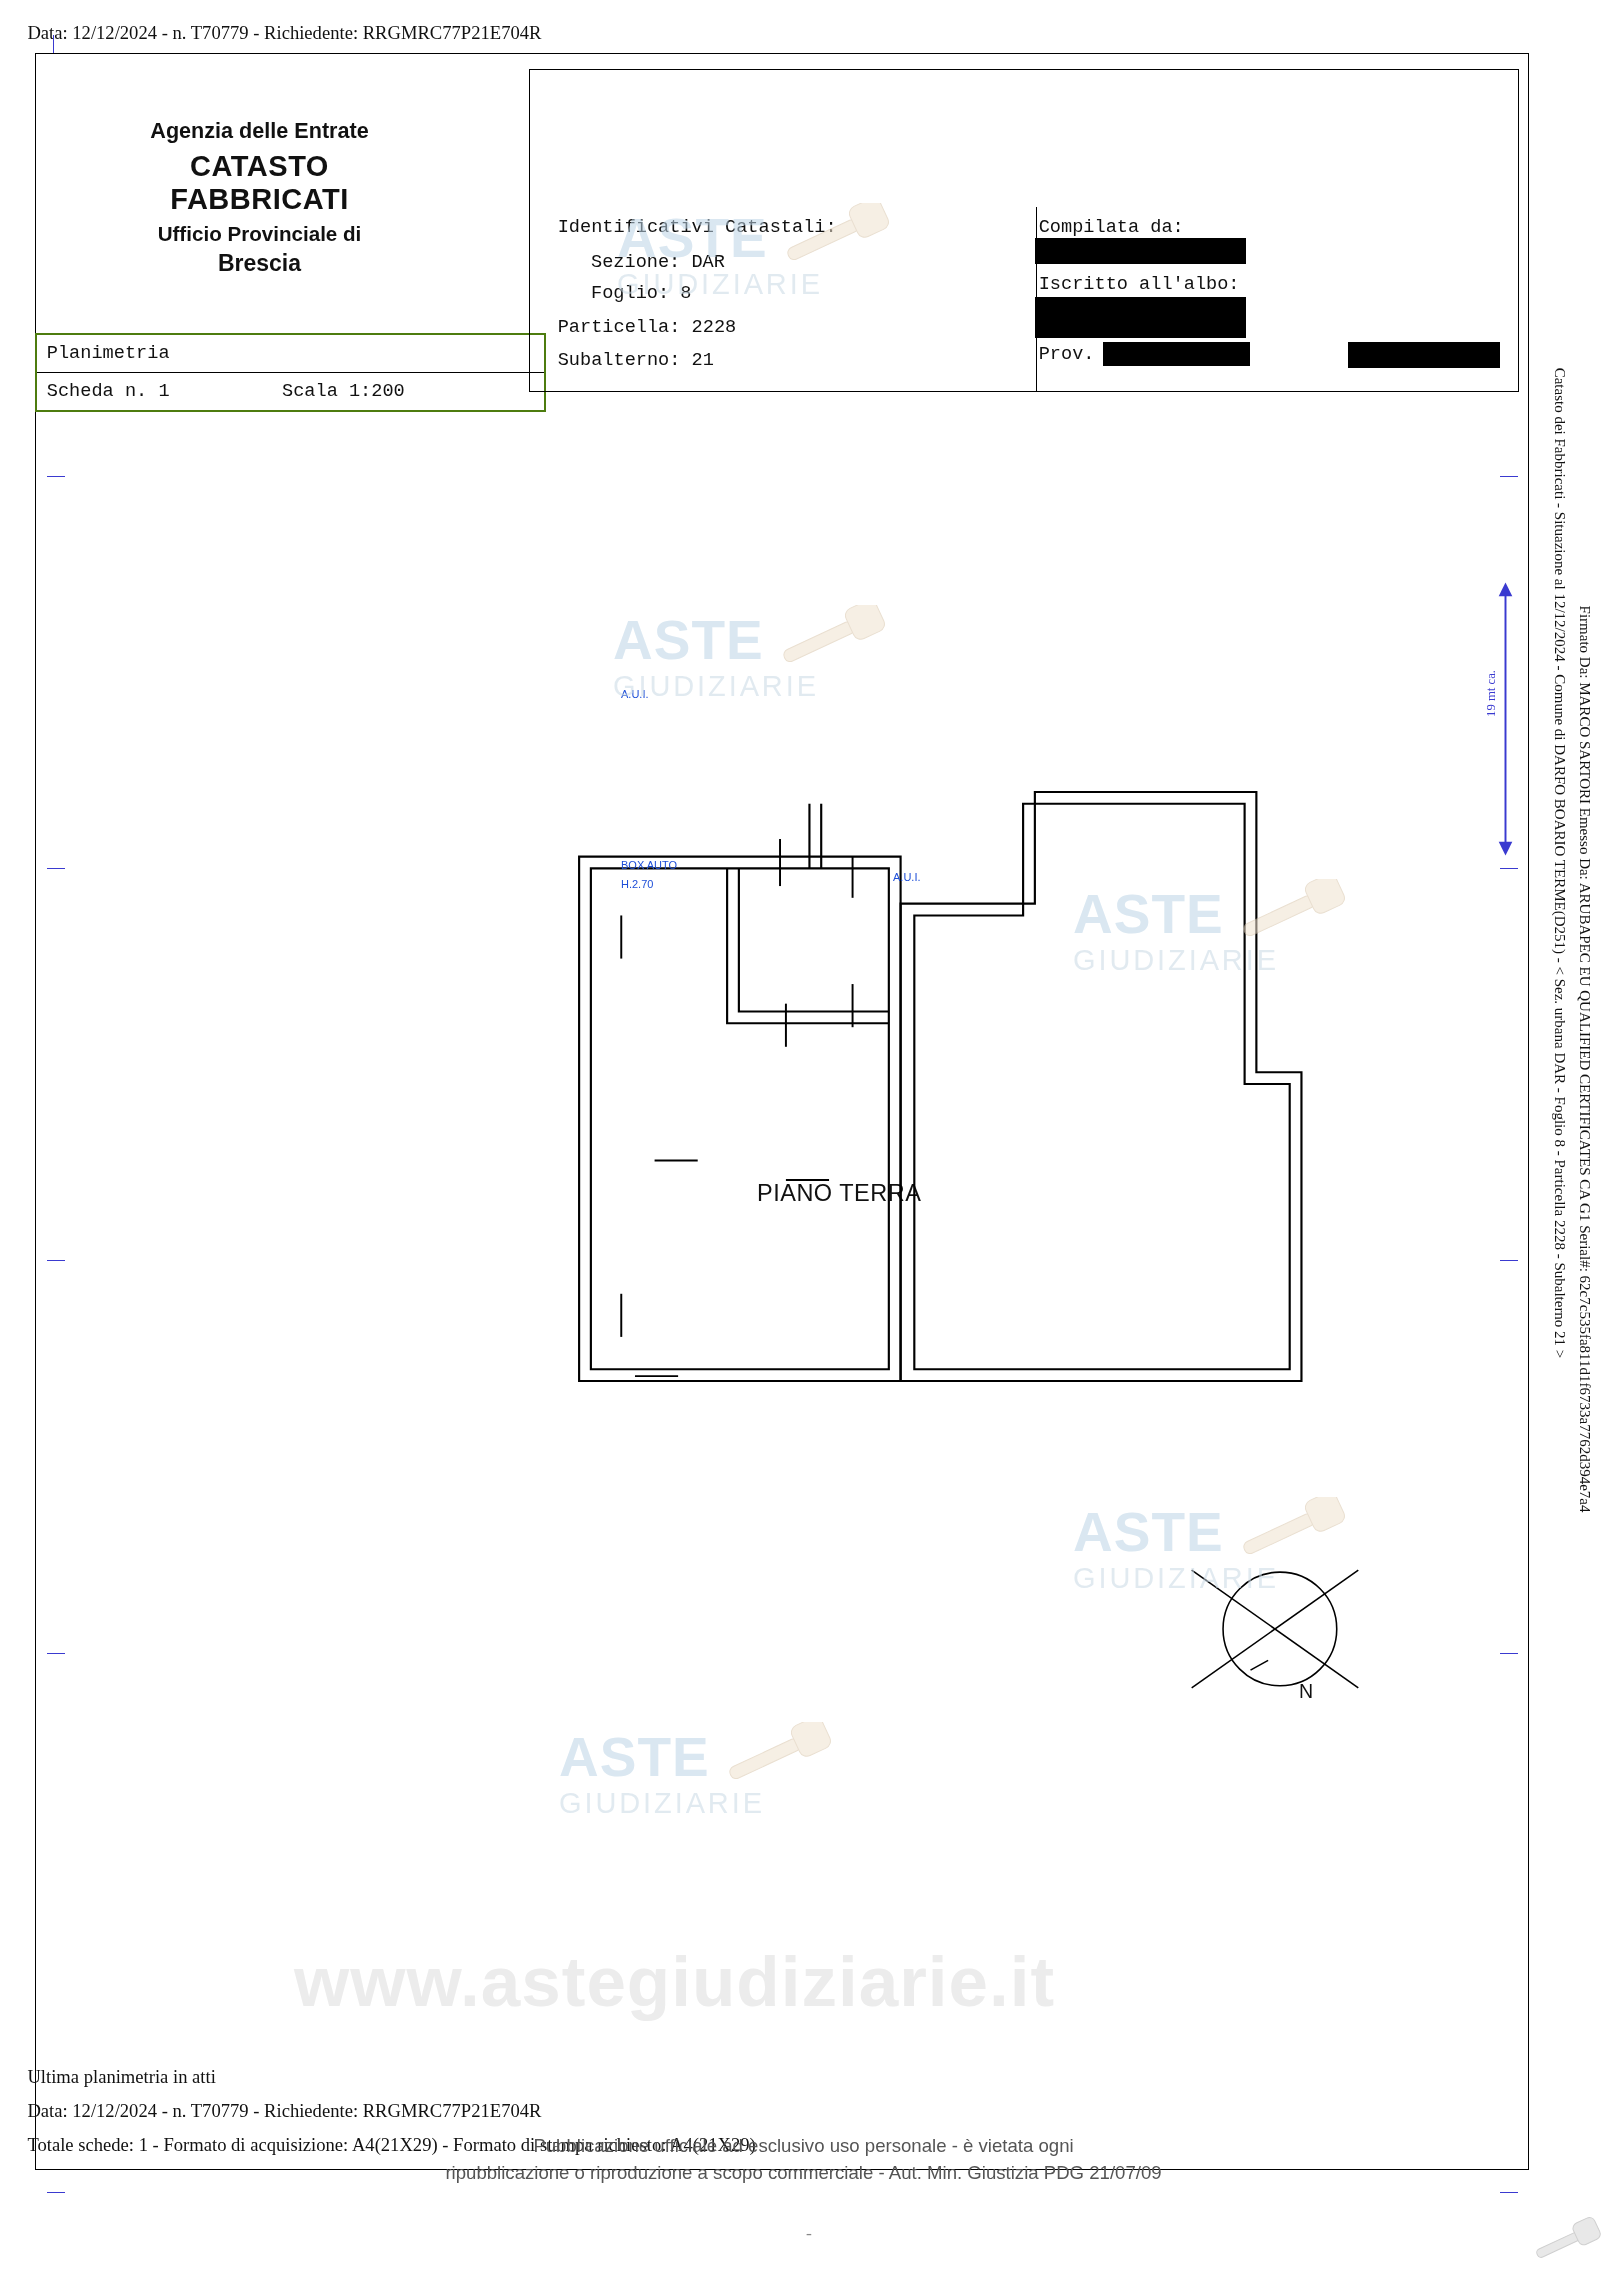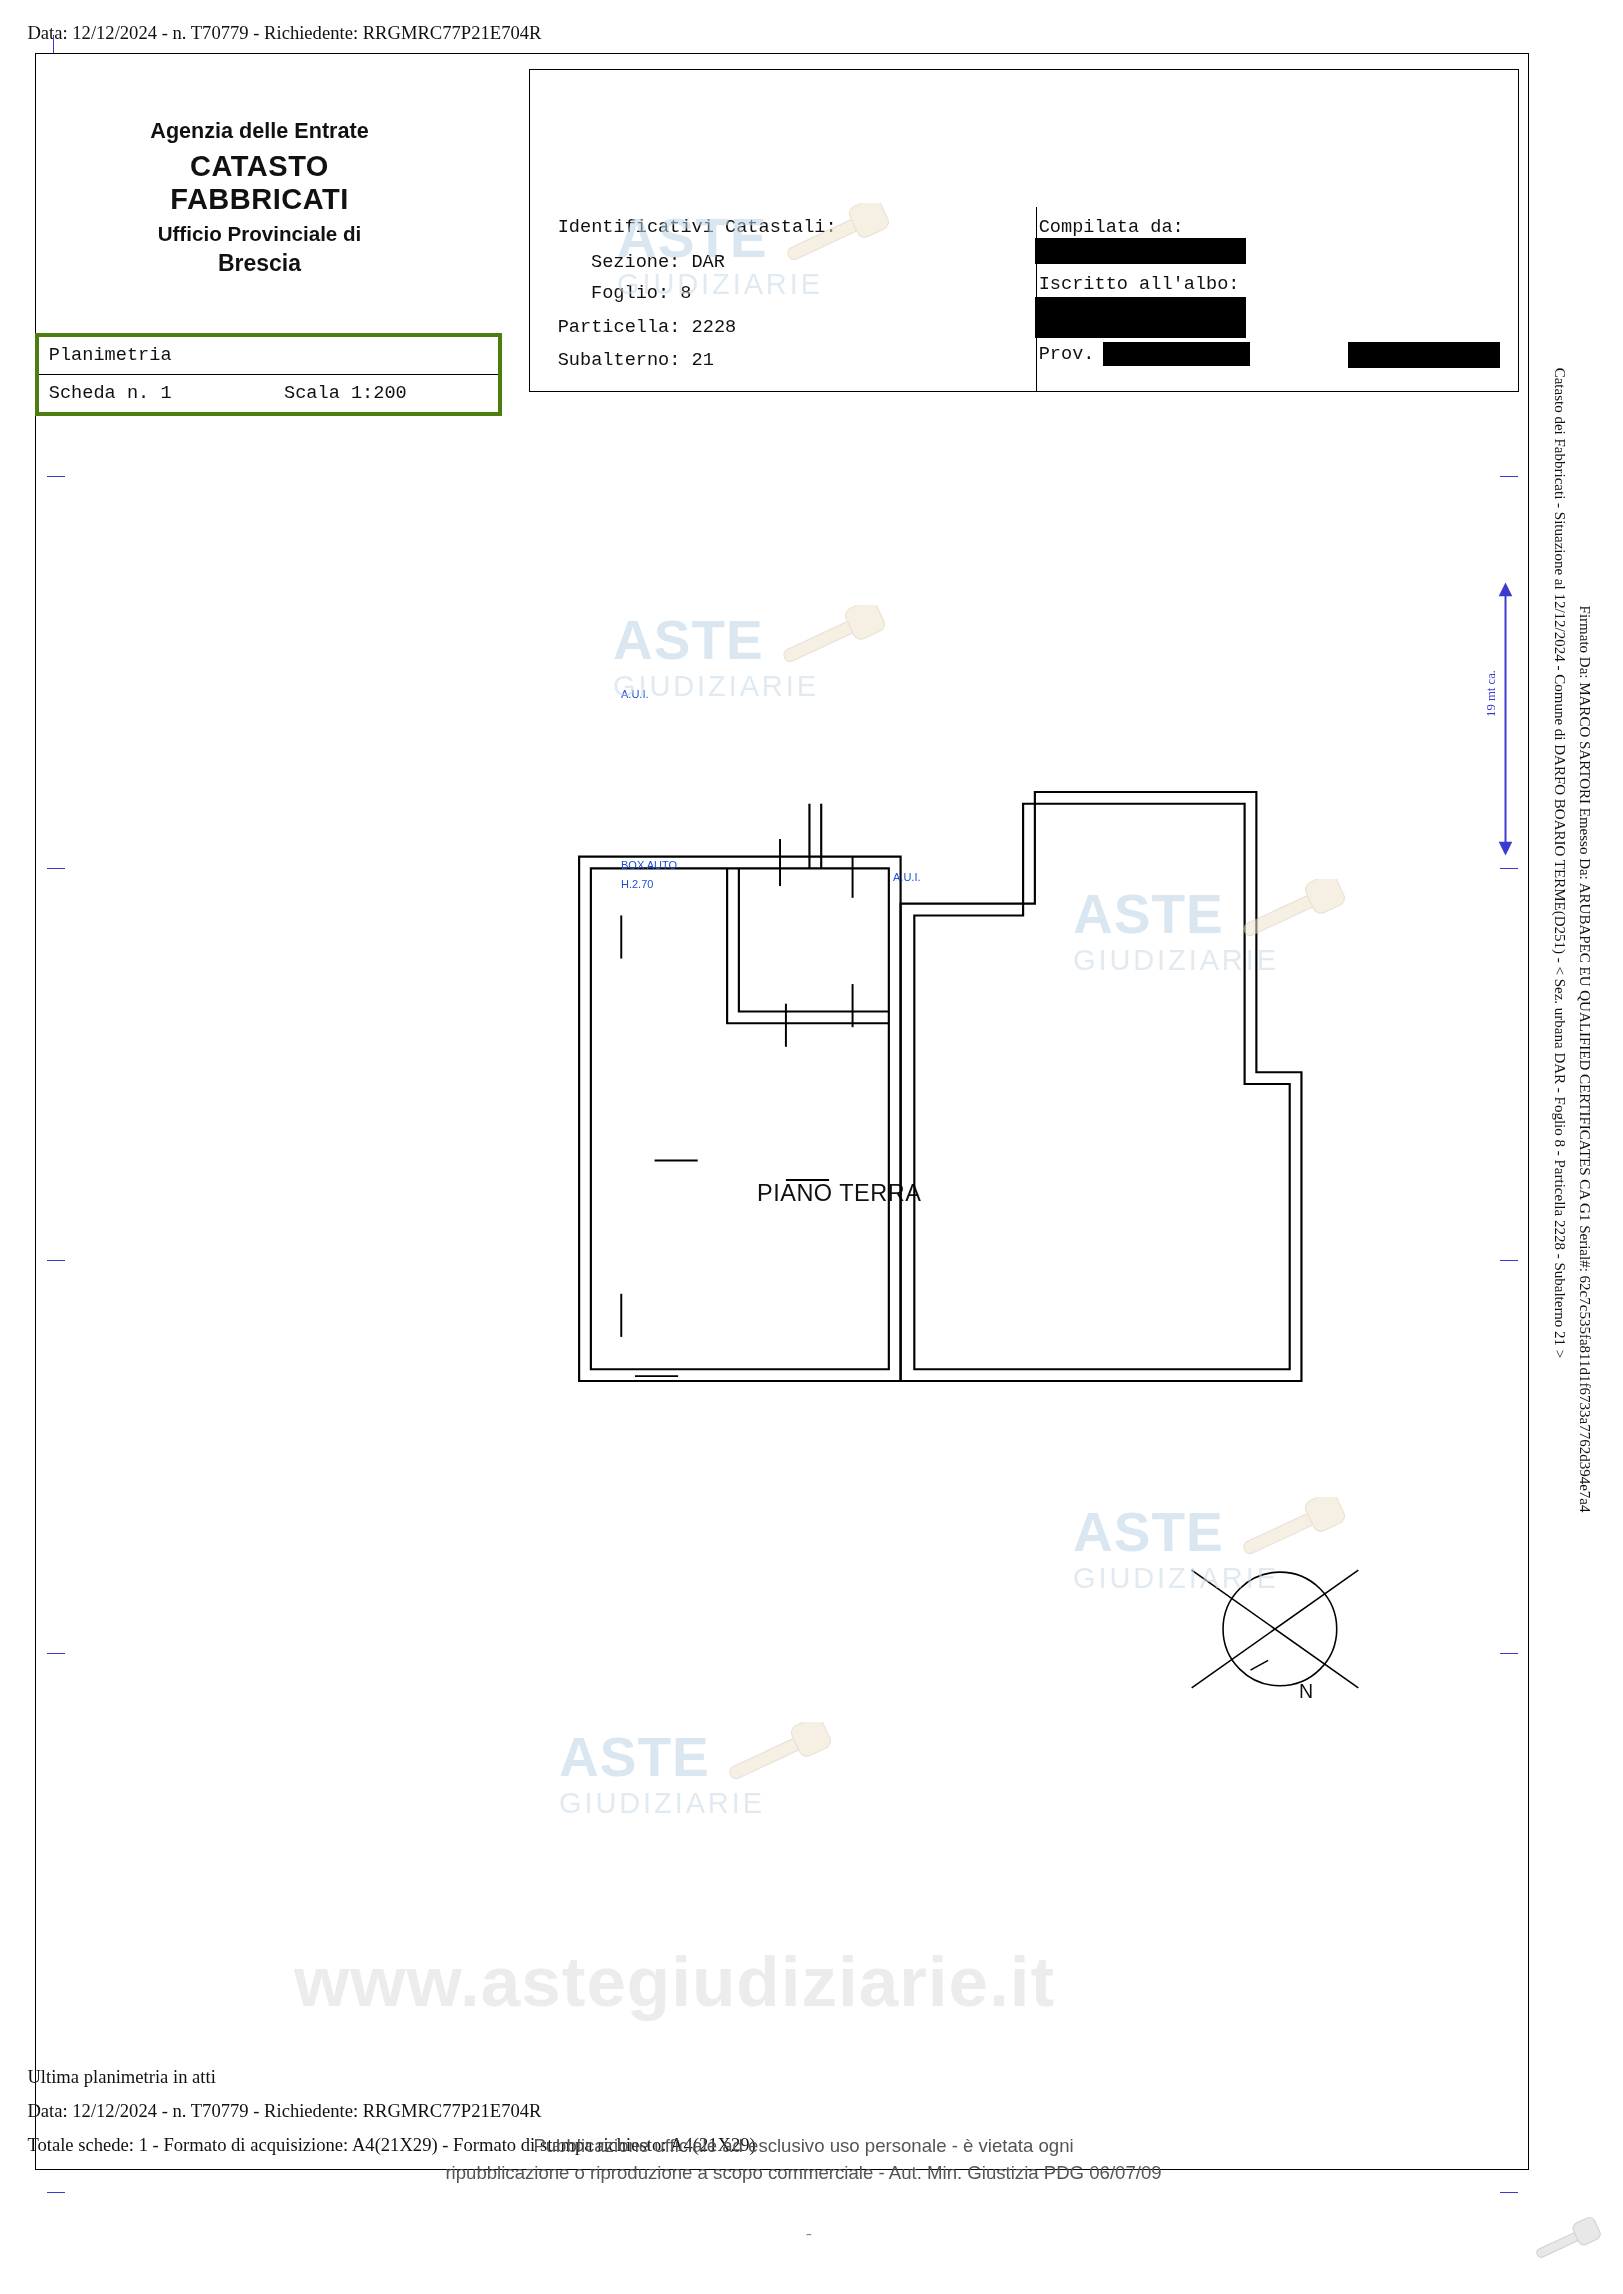--- a/index.html
+++ b/index.html
@@ -24,21 +24,21 @@
   .crop.v{width:1px;height:17.6px;}
 
   
   #agency-block{left:98px;top:118px;width:323px;text-align:center;}
   #agency-block .l1{font-family:"Liberation Sans",sans-serif;font-weight:bold;font-size:21.6px;margin-bottom:5.9px;}
   #agency-block .l2{font-family:"Liberation Sans",sans-serif;font-weight:bold;font-size:29px;letter-spacing:0.5px;margin-bottom:5.9px;}
   #agency-block .l3{font-family:"Liberation Sans",sans-serif;font-weight:bold;font-size:20.6px;margin-bottom:3.9px;}
   #agency-block .l4{font-family:"Liberation Sans",sans-serif;font-weight:bold;font-size:23px;}
 
   
-  #plan-box{left:35px;top:333px;width:467px;border:4px solid #4d7c0f;box-sizing:border-box;}
+  #plan-box{left:35px;top:333px;width:511px;border:2px solid #4d7c0f;box-sizing:border-box;}
   #plan-box .row{height:37px;line-height:37px;font-family:"Liberation Mono",monospace;font-size:18.6px;padding-left:9.8px;}
   #plan-box .row.first{border-bottom:1px solid #000;}
   #plan-box .sc{position:absolute;left:245px;}
 
   
   #proto-box{left:529px;top:69px;width:990px;height:323px;border:1px solid #000;box-sizing:border-box;}
   #proto-upper{position:absolute;left:0;top:0;width:100%;height:137px;border-bottom:1px solid #000;box-sizing:border-box;}
   #proto-upper .ln{font-family:"Liberation Mono",monospace;font-size:18.6px;position:absolute;left:15.7px;}
   .hand{font-family:"Liberation Serif",serif;font-size:22.5px;}
   #civ{position:absolute;right:86px;top:94px;font-family:"Liberation Mono",monospace;font-size:18.6px;}
@@ -255,17 +255,17 @@
 <div class="vtext" style="left:1576px;top:1059px;transform:translateY(-50%);">Firmato Da: MARCO SARTORI Emesso Da: ARUBAPEC EU QUALIFIED CERTIFICATES CA G1 Serial#: 62c7c535fa811d1f6733a7762d394e7a4</div>
 
 <div class="abs" id="bottom-left">
   <div>Ultima planimetria in atti</div>
   <div>Data: 12/12/2024 - n. T70779 - Richiedente: RRGMRC77P21E704R</div>
   <div>Totale schede: 1 - Formato di acquisizione: A4(21X29) - Formato di stampa richiesto: A4(21X29)</div>
 </div>
 
 <div class="abs" id="bottom-center">
   <div>Pubblicazione ufficiale ad esclusivo uso personale - è vietata ogni</div>
-  <div>ripubblicazione o riproduzione a scopo commerciale - Aut. Min. Giustizia PDG 06/07/09</div>
+  <div>ripubblicazione o riproduzione a scopo commerciale - Aut. Min. Giustizia PDG 21/07/09</div>
 </div>
 
 <div class="abs" id="dash">-</div>
 
 
 </body></html>

